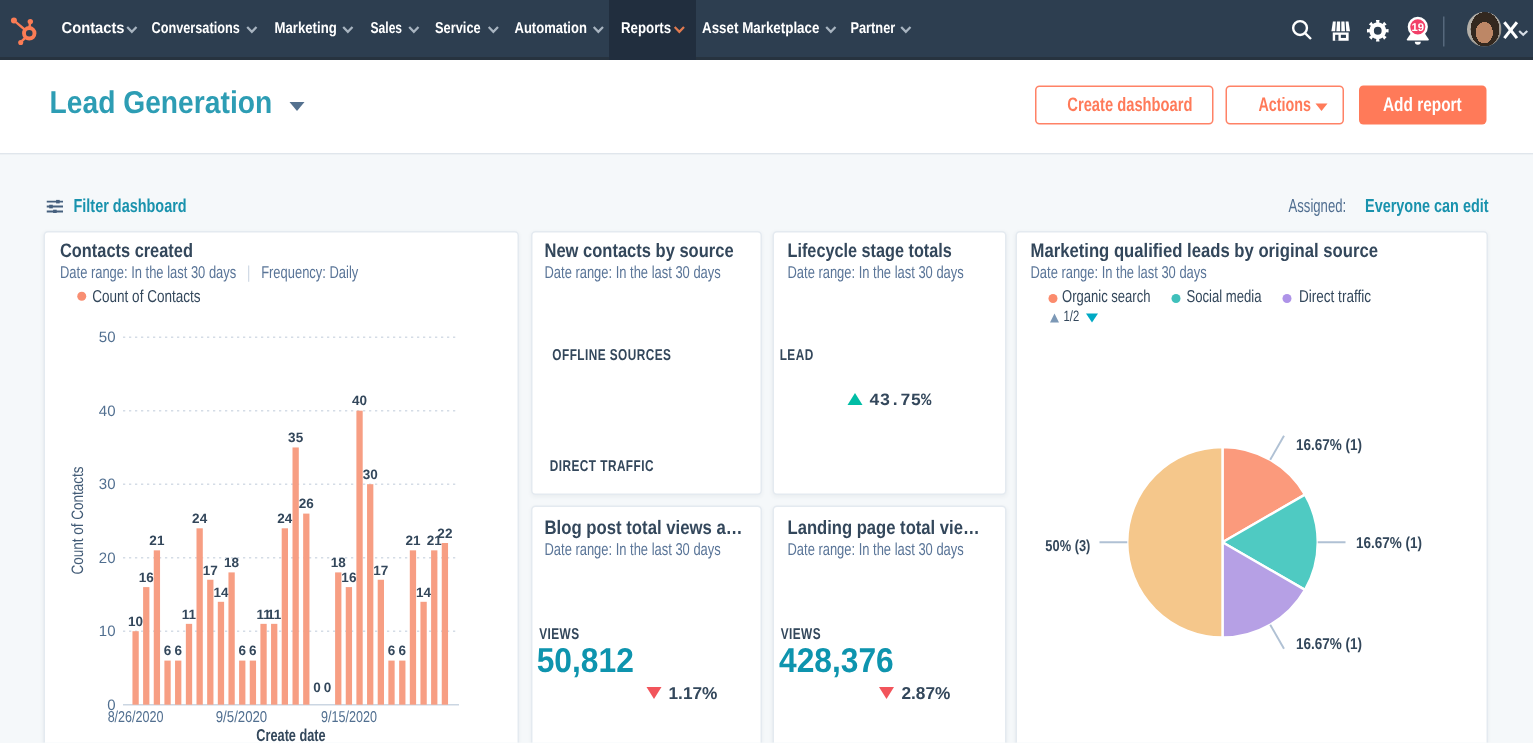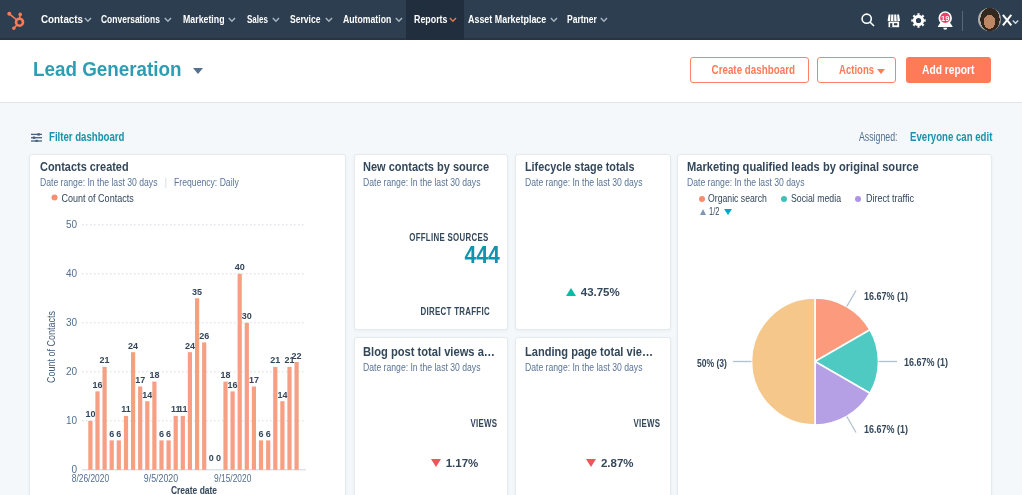--- a/index.html
+++ b/index.html
@@ -1,21 +1,21 @@
 <!DOCTYPE html>
 <html><head><meta charset="utf-8">
 <style>
 * { margin:0; padding:0; box-sizing:border-box; }
 html,body { width:1022px; height:495px; overflow:hidden; }
 body { font-family:"Liberation Sans", sans-serif; background:#f5f8fa; position:relative; }
 .abs { position:absolute; }
 .card { position:absolute; background:#fff; border:1px solid #e4eaf0; border-radius:3px; box-shadow:0 1px 3px rgba(45,62,80,.06); }
 .ctitle { position:absolute; font-size:13px; font-weight:bold; color:#33475b; white-space:nowrap; transform-origin:0 50%; line-height:13px; }
 .cdate { position:absolute; font-size:11.5px; color:#5a7598; white-space:nowrap; transform-origin:0 50%; line-height:12px; }
-.kwrap { position:absolute; left:0; right:5px; text-align:right; }
+.kwrap { position:absolute; left:0; right:15px; text-align:left; }
 .klabel { font-size:10.5px; font-weight:bold; color:#33475b; letter-spacing:.4px; display:inline-block; transform:scaleX(.75); transform-origin:50% 50%; white-space:nowrap; }
 .knum { font-size:23px; font-weight:bold; color:#0e94ae; display:inline-block; transform:scaleX(.92); transform-origin:50% 50%; }
 .kdelta { position:absolute; left:0; right:0; text-align:center; font-size:11.5px; font-weight:bold; color:#33475b; }
 .tri-up { display:inline-block; width:0; height:0; border-left:5px solid transparent; border-right:5px solid transparent; border-bottom:8.5px solid #00bda5; margin-right:5px; }
 .tri-down { display:inline-block; width:0; height:0; border-left:5px solid transparent; border-right:5px solid transparent; border-top:8.5px solid #f2545b; margin-right:5px; }
 .navitem { position:absolute; top:0; height:38px; line-height:38px; color:#fff; font-size:10.5px; font-weight:bold; white-space:nowrap; transform-origin:0 50%; }
 .dot { position:absolute; width:6px; height:6px; border-radius:50%; top:0; }
 .legtxt { position:absolute; font-size:11.5px; color:#33475b; white-space:nowrap; transform-origin:0 50%; top:-3.5px; line-height:13px; }
 </style></head>
 <body>
@@ -211,41 +211,43 @@
 <text x="202.7" y="326.5" text-anchor="middle" font-size="10.5" fill="#516f90" textLength="37.3" lengthAdjust="spacingAndGlyphs">9/15/2020</text>
     <text x="164" y="339" text-anchor="middle" font-size="11.5" font-weight="bold" fill="#33475b" textLength="46.2" lengthAdjust="spacingAndGlyphs">Create date</text>
     <text x="25.2" y="192" text-anchor="middle" font-size="11" fill="#425b76" transform="rotate(-90 25.2 192)" textLength="72" lengthAdjust="spacingAndGlyphs">Count of Contacts</text>
   </svg>
 </div>
 
 <div class="card" style="left:353.5px;top:154px;width:154px;height:176px;">
   <div class="ctitle" style="left:8.8px;top:5px;transform:scaleX(.847);">New contacts by source</div>
   <div class="cdate" style="left:8.7px;top:21px;transform:scaleX(.75);">Date range: In the last 30 days</div>
   <div class="kwrap" style="top:72px;"><span class="klabel">OFFLINE SOURCES</span></div>
-  <div class="kwrap" style="top:86.5px;"><span class="knum">444</span></div>
   <div class="kwrap" style="top:145.5px;"><span class="klabel">DIRECT TRAFFIC</span></div>
 </div>
 
 <div class="card" style="left:514.5px;top:154px;width:156.5px;height:176px;">
   <div class="ctitle" style="left:9.1px;top:5px;transform:scaleX(.833);">Lifecycle stage totals</div>
   <div class="cdate" style="left:9px;top:21px;transform:scaleX(.75);">Date range: In the last 30 days</div>
-  <div class="kdelta" style="top:131px;"><span class="tri-up"></span>43.75%</div>
+  <div class="kwrap" style="top:72px;"><span class="klabel">LEAD</span></div>
+  <div class="kdelta" style="top:106px;font-family:Liberation Mono, monospace;"><span class="tri-up"></span>43.75%</div>
 </div>
 
 <div class="card" style="left:353.5px;top:337px;width:154px;height:176px;">
   <div class="ctitle" style="left:8.8px;top:7px;transform:scaleX(.858);">Blog post total views a…</div>
   <div class="cdate" style="left:8.7px;top:23px;transform:scaleX(.75);">Date range: In the last 30 days</div>
   <div class="kwrap" style="top:74.5px;"><span class="klabel">VIEWS</span></div>
+  <div class="kwrap" style="top:89px;"><span class="knum">50,812</span></div>
   <div class="kdelta" style="top:118.5px;padding-left:48px;"><span class="tri-down"></span>1.17%</div>
 </div>
 
 <div class="card" style="left:514.5px;top:337px;width:156.5px;height:176px;">
   <div class="ctitle" style="left:9.2px;top:7px;transform:scaleX(.852);">Landing page total vie…</div>
   <div class="cdate" style="left:9px;top:23px;transform:scaleX(.75);">Date range: In the last 30 days</div>
   <div class="kwrap" style="top:74.5px;"><span class="klabel">VIEWS</span></div>
+  <div class="kwrap" style="top:89px;"><span class="knum">428,376</span></div>
   <div class="kdelta" style="top:118.5px;margin-left:34px;"><span class="tri-down"></span>2.87%</div>
 </div>
 
 <div class="card" style="left:677px;top:154px;width:315px;height:360px;">
   <div class="ctitle" style="left:8.8px;top:5px;transform:scaleX(.855);">Marketing qualified leads by original source</div>
   <div class="cdate" style="left:8.8px;top:21px;transform:scaleX(.75);">Date range: In the last 30 days</div>
   <div class="abs" style="left:0;top:40.6px;height:8px;">
     <span class="dot" style="left:20.6px;background:#fb8b6d;"></span>
       <span class="legtxt" style="left:30.3px;transform:scaleX(.756);">Organic search</span>
     <span class="dot" style="left:103.4px;background:#3fc0bb;"></span>

